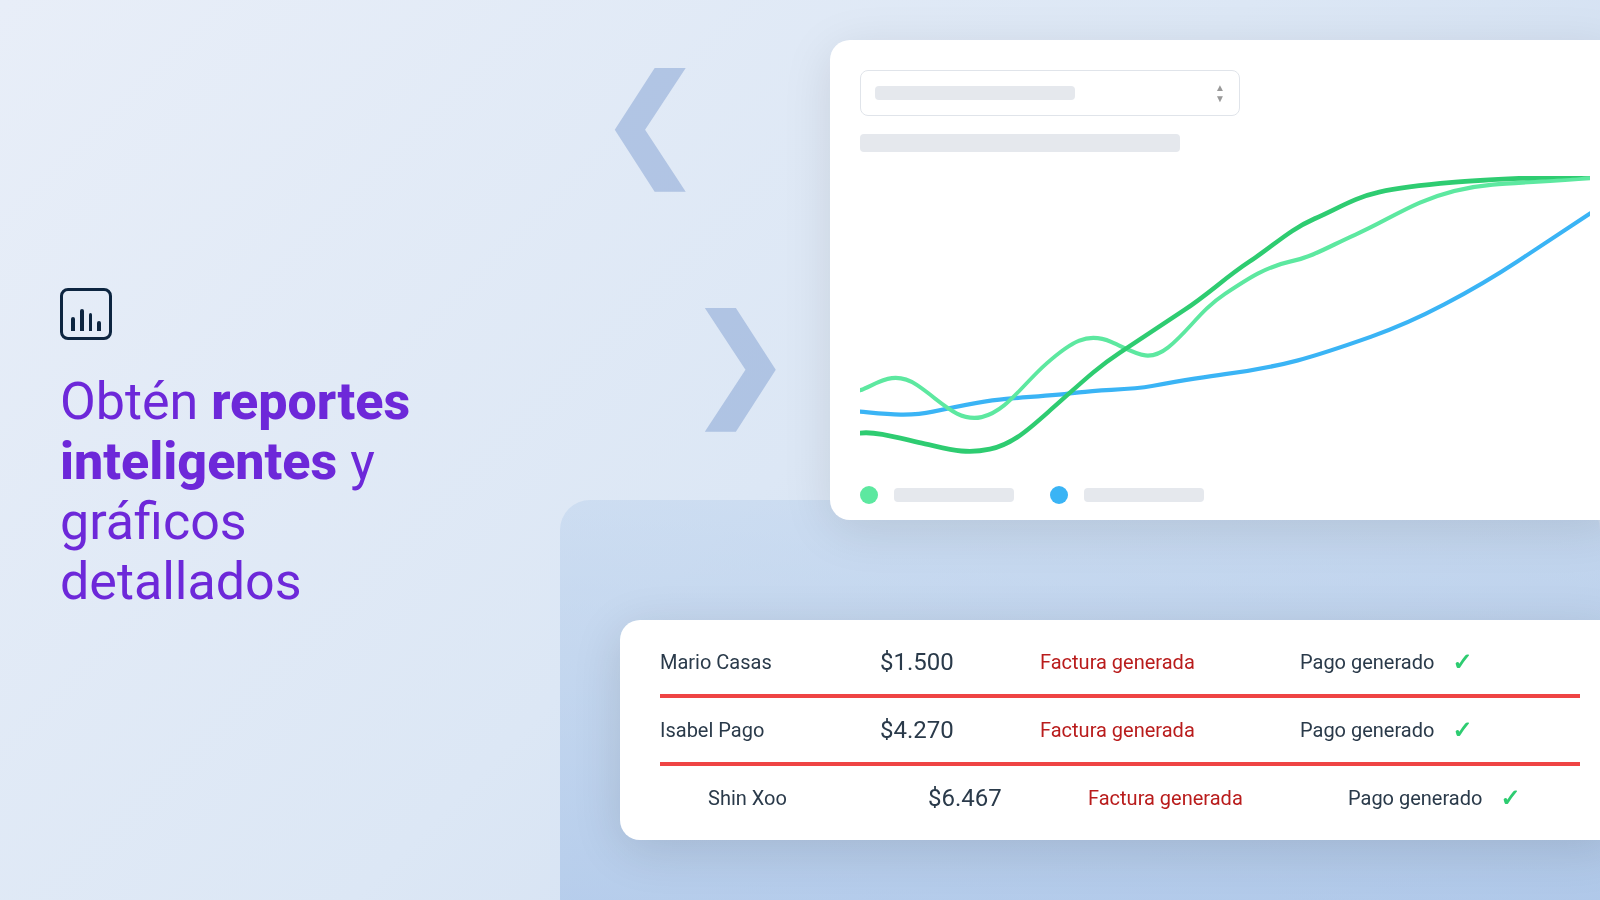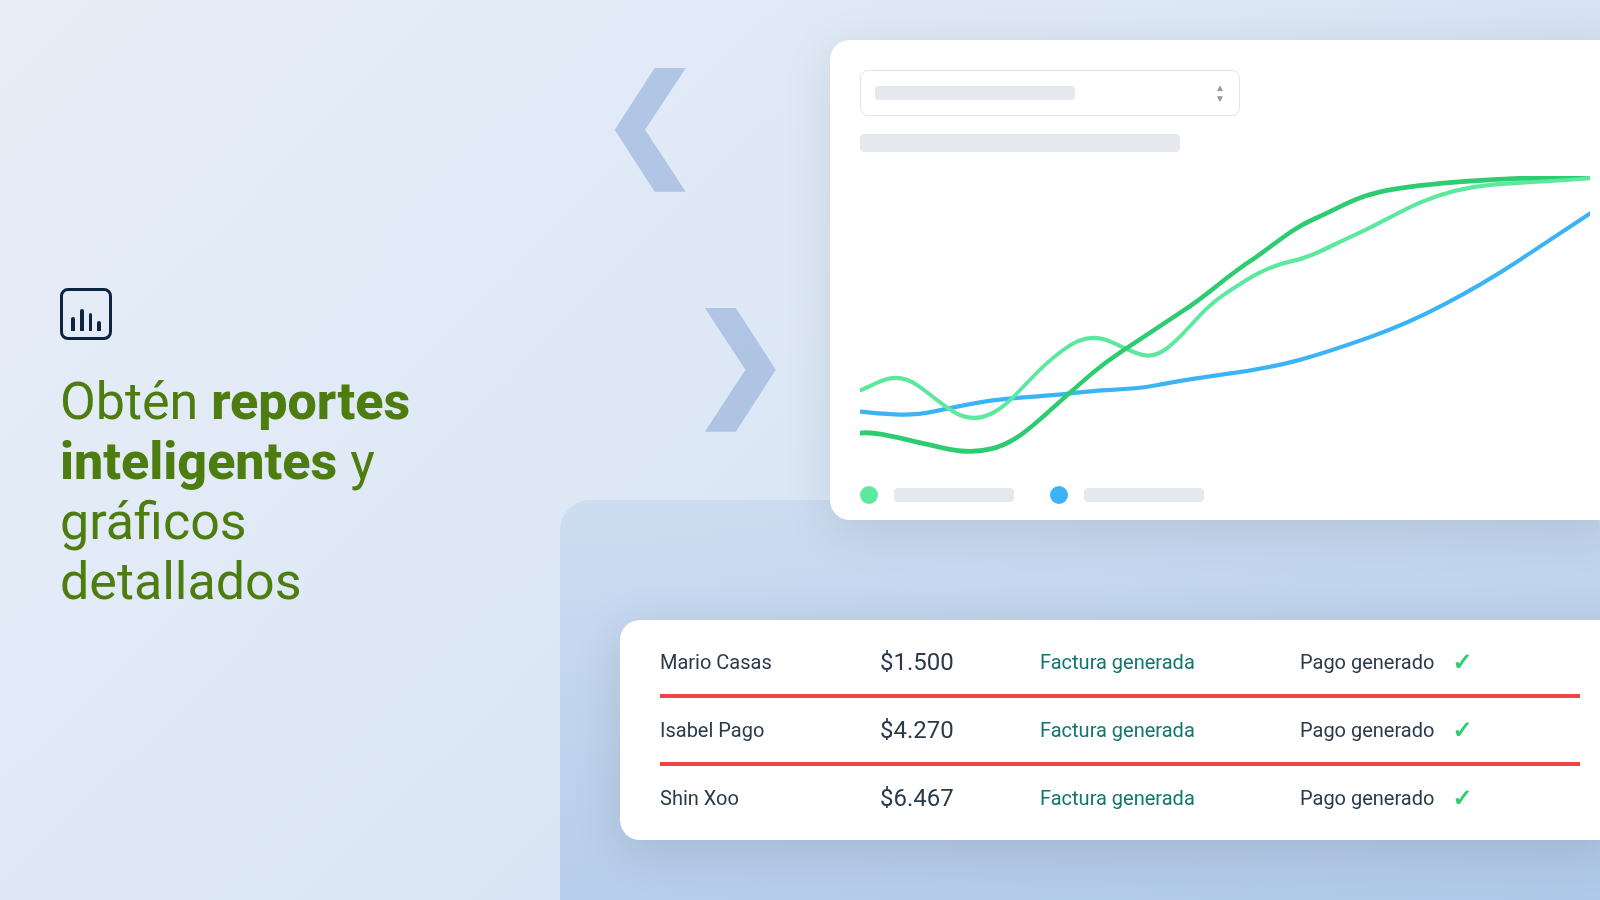--- a/index.html
+++ b/index.html
@@ -46,21 +46,21 @@
     }
 
     .bar-chart-icon .bar:nth-child(1) { height: 14px; }
     .bar-chart-icon .bar:nth-child(2) { height: 22px; }
     .bar-chart-icon .bar:nth-child(3) { height: 18px; }
     .bar-chart-icon .bar:nth-child(4) { height: 10px; }
 
     .headline {
       font-size: 52px;
       line-height: 1.15;
-      color: #4d7c0f;
+      color: #6d28d9;
       font-weight: 400;
     }
 
     .headline strong {
       font-weight: 800;
     }
 
     
     .right-panel {
       flex: 1;
@@ -193,40 +193,41 @@
     .table-row-item {
       display: flex;
       align-items: center;
       padding: 18px 0;
       border-bottom: 4px solid #ef4444;
       gap: 0;
     }
 
     .table-row-item:last-child {
       border-bottom: none;
+      margin-left: 48px;
     }
 
     .col-name {
       width: 220px;
       font-size: 20px;
       color: #2a3a4a;
       font-weight: 400;
     }
 
     .col-amount {
       width: 160px;
       font-size: 24px;
       color: #2a3a4a;
       font-weight: 400;
     }
 
     .col-invoice {
       width: 260px;
       font-size: 20px;
-      color: #0f766e;
+      color: #b91c1c;
       font-weight: 400;
     }
 
     .col-payment {
       display: flex;
       align-items: center;
       gap: 18px;
       font-size: 20px;
       color: #2a3a4a;
       font-weight: 400;

